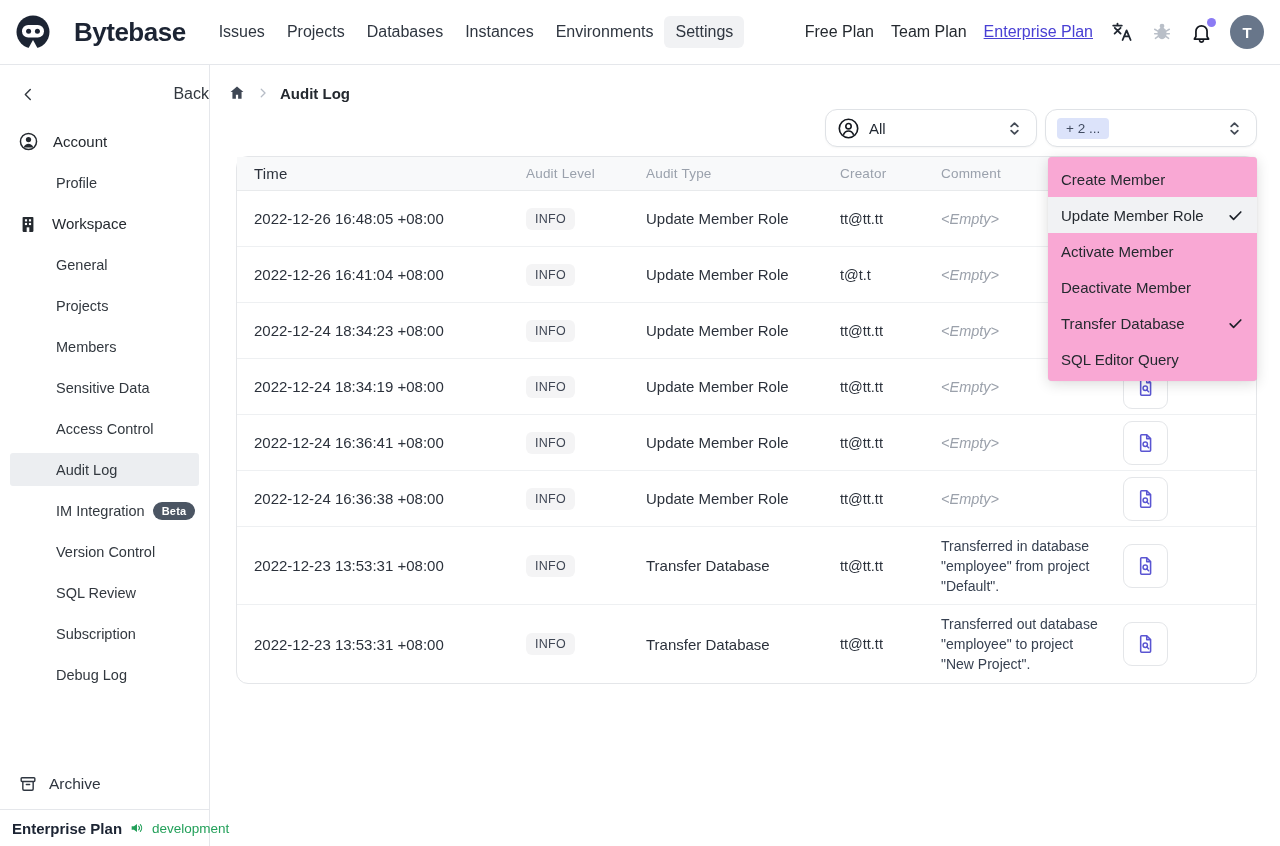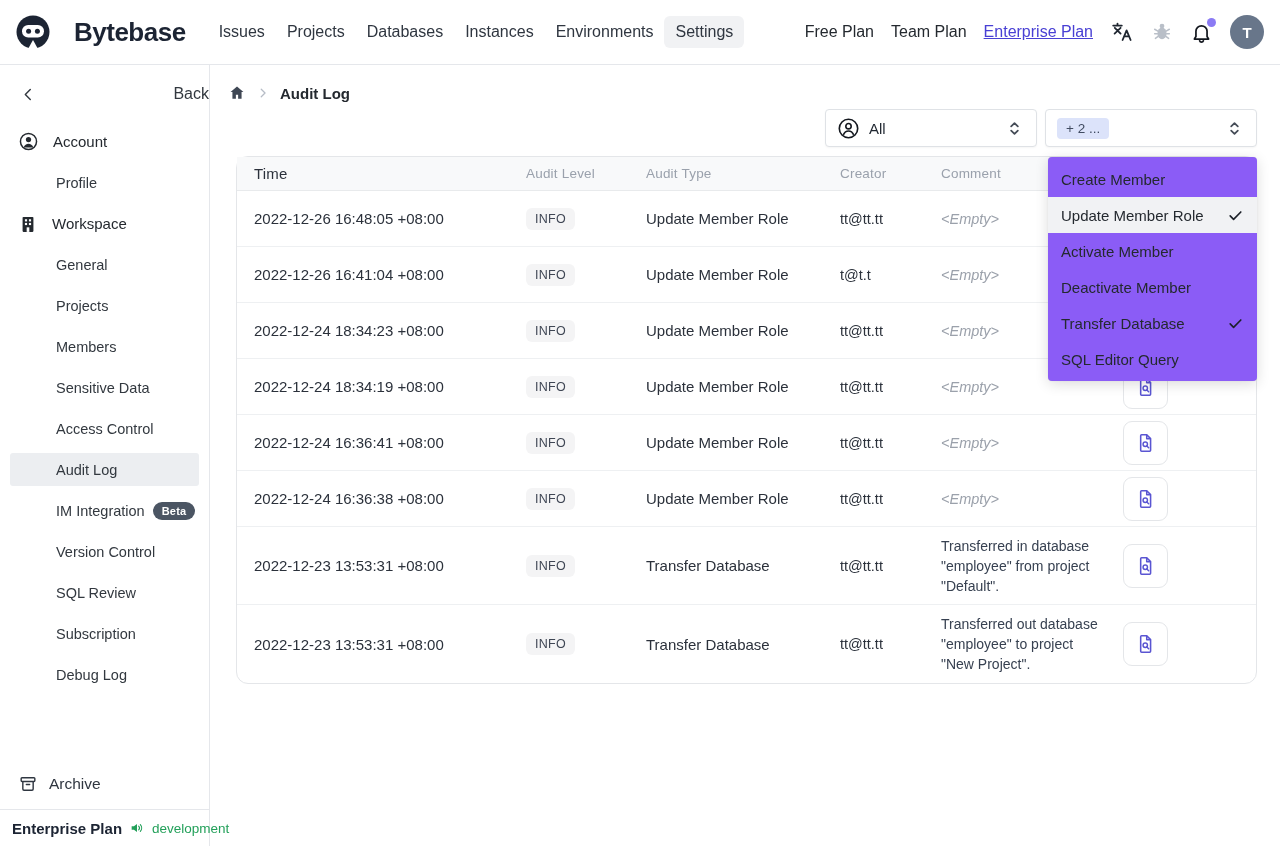--- a/index.html
+++ b/index.html
@@ -41,21 +41,21 @@
   .planbar { position:absolute; bottom:0; left:0; width:100%; height:37px; border-top:1px solid #e5e7eb;
     display:flex; align-items:center; gap:7px; padding:0 12px; }
   .planbar-name { font-size:15px; font-weight:700; color:#1c2433; white-space:nowrap; }
   .planbar-env { font-size:13.5px; color:#23a05a; }
 
   
   .main { margin-left:210px; position:relative; }
   .breadcrumb { display:flex; align-items:center; gap:10px; padding:19px 0 0 18px; }
   .breadcrumb-current { font-size:15px; font-weight:600; color:#24292f; }
   .filters { margin-top:7px; display:flex; justify-content:flex-end; gap:8px; padding-right:23px; }
-  .select { width:212px; height:38px; background:#fff; border:1px solid #dfe2e6; border-radius:4px;
+  .select { width:212px; height:38px; background:#fff; border:1px solid #dfe2e6; border-radius:12px;
     display:flex; align-items:center; padding:16px 11px; box-shadow:0 1px 2px rgba(0,0,0,.04); cursor:pointer; }
   .select-label { margin-left:9px; font-size:15px; color:#1f2630; }
   .select .spacer { flex:1; }
   .filter-tag { background:#dce3fa; color:#404b61; font-size:13.5px; font-weight:500;
     padding:3px 9px; border-radius:4px; }
 
   
   .audit-table { margin:9px 23px 0 26px; border:1px solid #e4e6e9; border-radius:12px; }
   .thead, .trow { display:grid; grid-template-columns:289px 120px 194px 101px 168px 145px; align-items:center; }
   .thead { height:34px; background:#f8f9fa; border-bottom:1px solid #e8eaec; }
@@ -70,21 +70,21 @@
   .cell.comment { font-size:14.5px; padding-right:6px; }
   .cell.comment.empty { font-style:italic; color:#9ba1ab; }
   .cell.comment.text { font-size:14px; color:#374151; line-height:20px; }
   .badge-info { display:inline-block; background:#f4f4f5; color:#3f4654; font-size:12.5px; font-weight:500;
     letter-spacing:0.3px; padding:4px 9px; border-radius:6px; }
   .cell.action { padding-left:14px; }
   .detail-btn { width:45px; height:44px; background:#fff; border:1px solid #e4e6e9; border-radius:9px;
     display:flex; align-items:center; justify-content:center; cursor:pointer; }
 
   
-  .type-menu { position:absolute; left:1048px; top:157px; width:209px; background:#8b5cf6; z-index:40;
+  .type-menu { position:absolute; left:1048px; top:157px; width:209px; background:#f9a8d4; z-index:40;
     border-radius:4px; padding:4px 0; box-shadow:0 3px 14px rgba(0,0,0,.14), 0 0 1px rgba(0,0,0,.12); }
   .menu-item { height:36px; display:flex; align-items:center; justify-content:space-between;
     padding:0 13px; font-size:15px; color:#24292f; cursor:pointer; }
   .menu-item.highlighted { background:#f1f2f4; }
 </style>
 </head>
 <body>
 
 <svg width="0" height="0" style="position:absolute">
   <defs>

